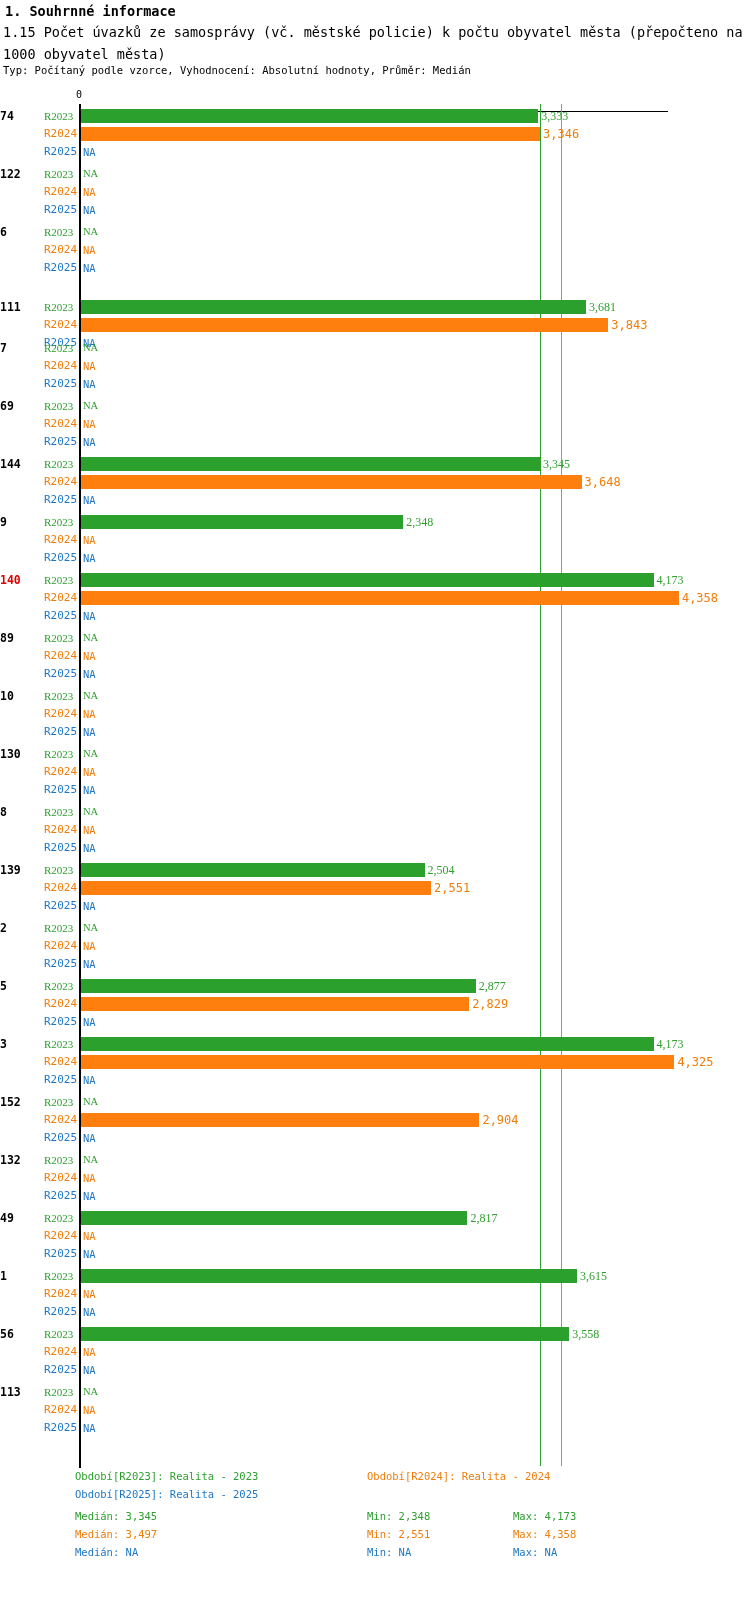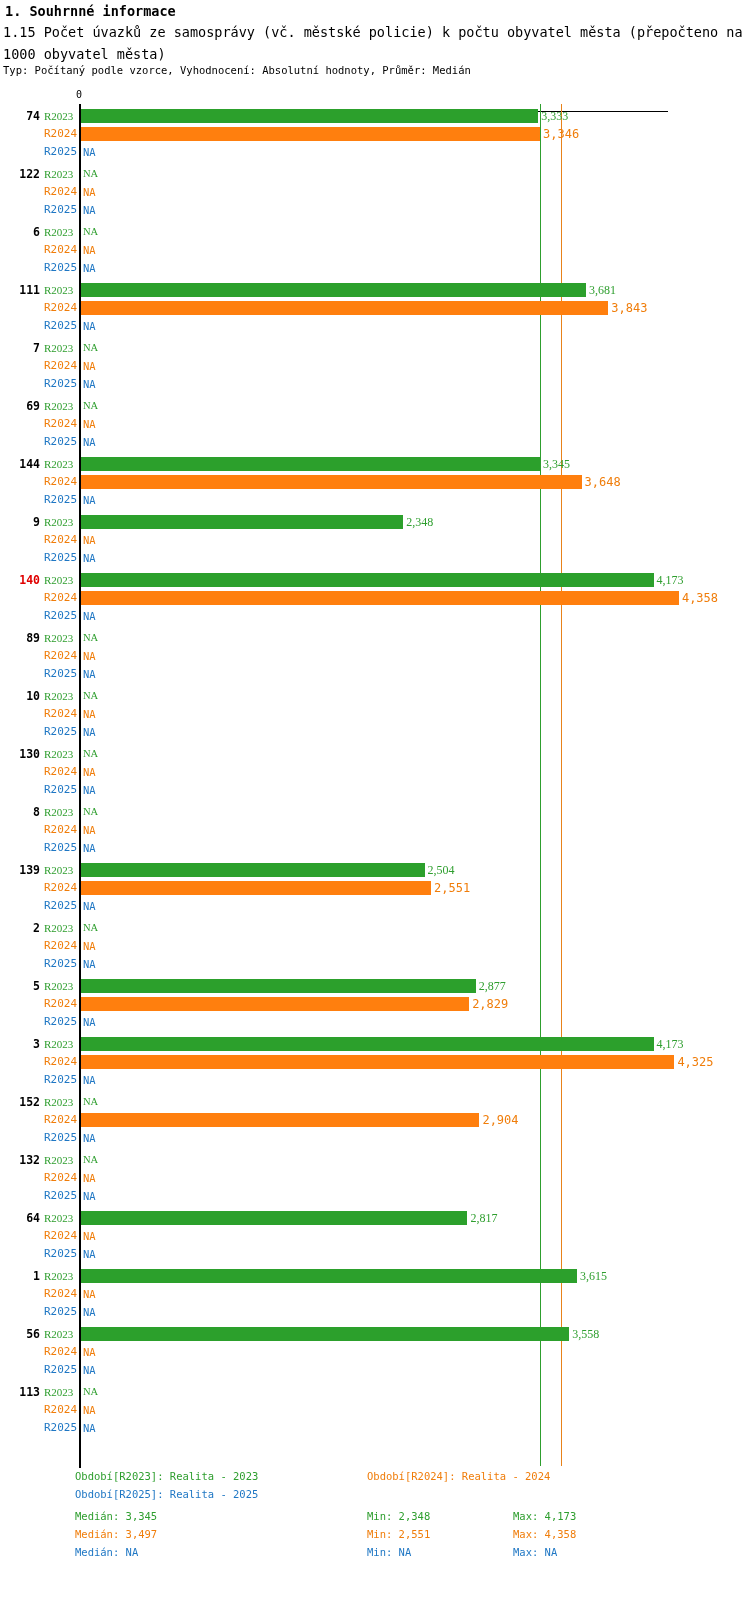--- a/index.html
+++ b/index.html
@@ -36,21 +36,21 @@
     position:absolute;left:76px;top:-3px;font-size:10px;color:#000000;
   }
   .medline-g{
     position:absolute;top:12px;width:1px;height:1362px;background:#2e9e2e;
   }
   .medline-o{
     position:absolute;top:12px;width:1px;height:1362px;background:#e8821a;
   }
   .group{position:absolute;left:0;width:750px;height:58px;}
   .grp-label{
-    position:absolute;left:0px;width:40px;text-align:right;
+    position:absolute;left:0px;width:40px;
     font-size:11.5px;font-weight:bold;line-height:18px;top:0px;color:#000000;
   }
   .grp-label.focus{color:#e00000;}
   .srow{position:absolute;left:0;width:750px;height:18px;}
   .srow.r0{top:0px;font-family:Liberation Serif, serif;} .srow.r1{top:18px;} .srow.r2{top:36px;}
   .ser-label{
     position:absolute;left:44px;width:32px;text-align:left;
     font-size:11px;line-height:18px;
   }
   .c2023{color:#2e9e2e;} .c2024{color:#f07d0a;} .c2025{color:#1f77c4;}
@@ -122,21 +122,21 @@
         </div>
         <div class="srow r1">
           <div class="ser-label c2024">R2024</div>
           <div class="na c2024">NA</div>
         </div>
         <div class="srow r2">
           <div class="ser-label c2025">R2025</div>
           <div class="na c2025">NA</div>
         </div>
       </div>
-      <div class="group" style="top: 189px;">
+      <div class="group" style="top: 206px;">
         <div class="grp-label">111</div>
         <div class="srow r0">
           <div class="ser-label c2023">R2023</div>
           <div class="bar g" style="width: 505.033px;"></div>
           <div class="val c2023" style="left: 589.033px;">3,681</div>
         </div>
         <div class="srow r1">
           <div class="ser-label c2024">R2024</div>
           <div class="bar o" style="width: 527.26px;"></div>
           <div class="val c2024" style="left: 611.26px;">3,843</div>
@@ -377,21 +377,21 @@
         <div class="srow r1">
           <div class="ser-label c2024">R2024</div>
           <div class="na c2024">NA</div>
         </div>
         <div class="srow r2">
           <div class="ser-label c2025">R2025</div>
           <div class="na c2025">NA</div>
         </div>
       </div>
       <div class="group" style="top: 1117px;">
-        <div class="grp-label">64</div>
+        <div class="grp-label">49</div>
         <div class="srow r0">
           <div class="ser-label c2023">R2023</div>
           <div class="bar g" style="width: 386.492px;"></div>
           <div class="val c2023" style="left: 470.492px;">2,817</div>
         </div>
         <div class="srow r1">
           <div class="ser-label c2024">R2024</div>
           <div class="na c2024">NA</div>
         </div>
         <div class="srow r2">

